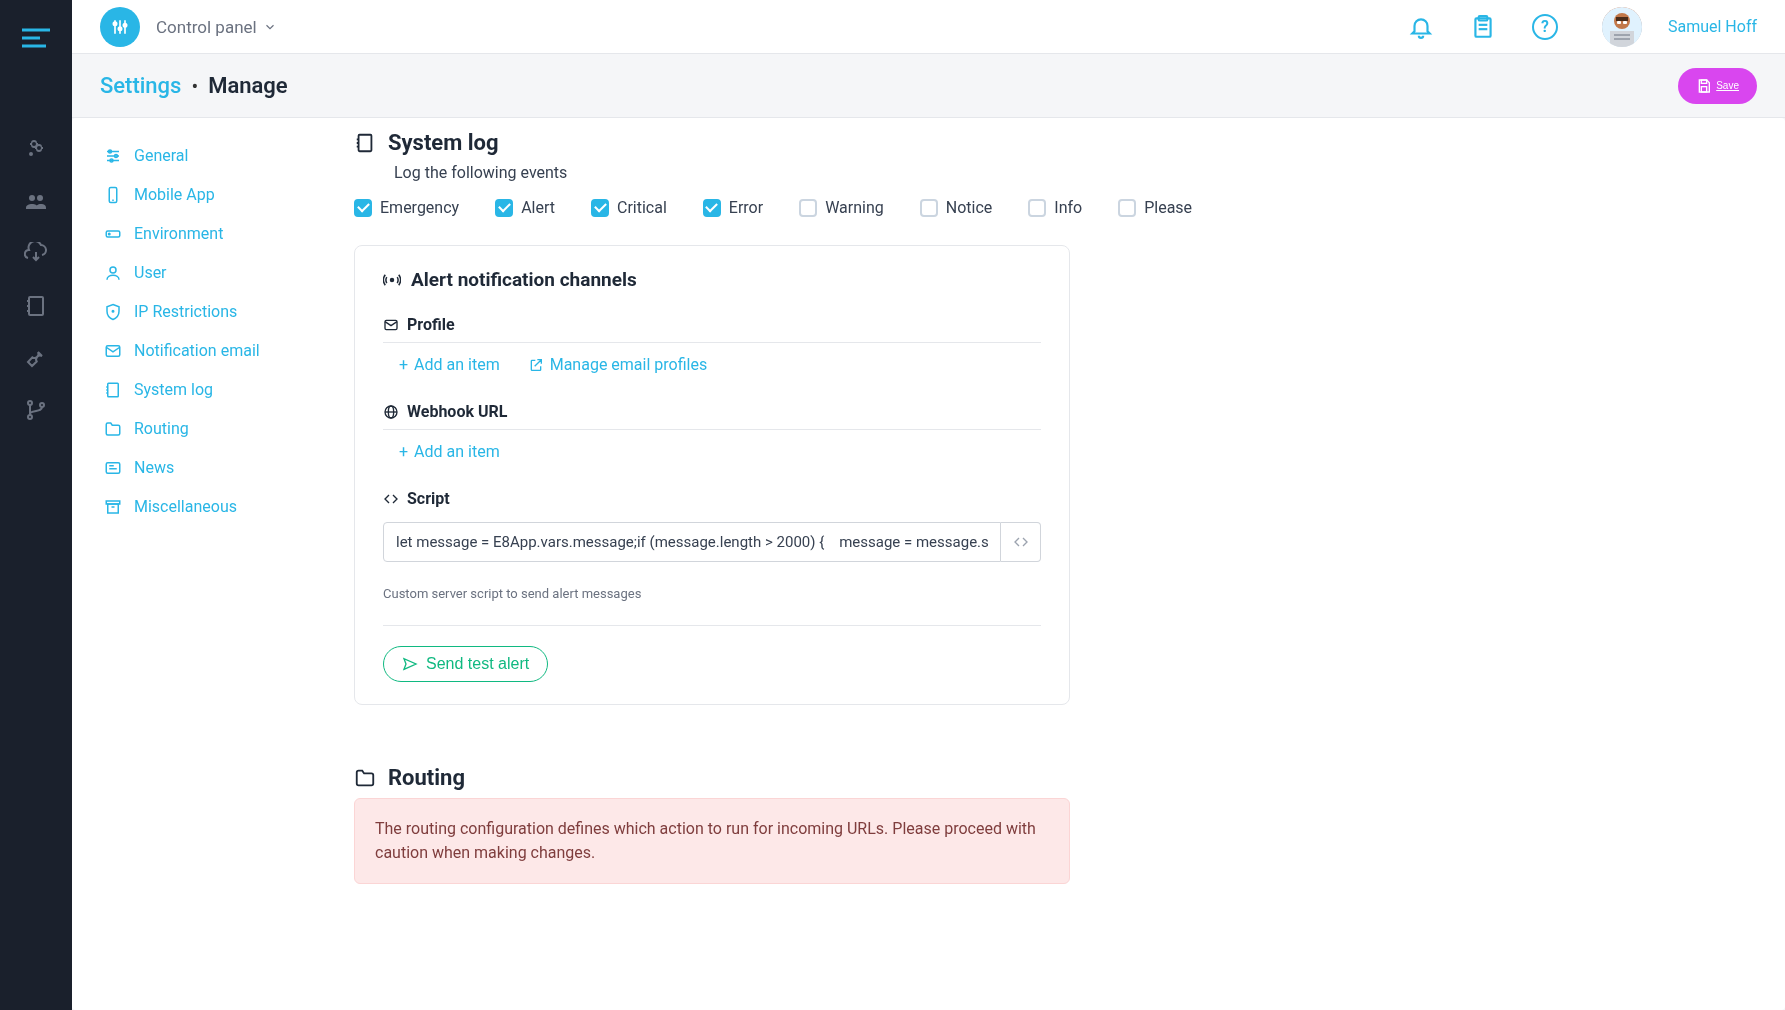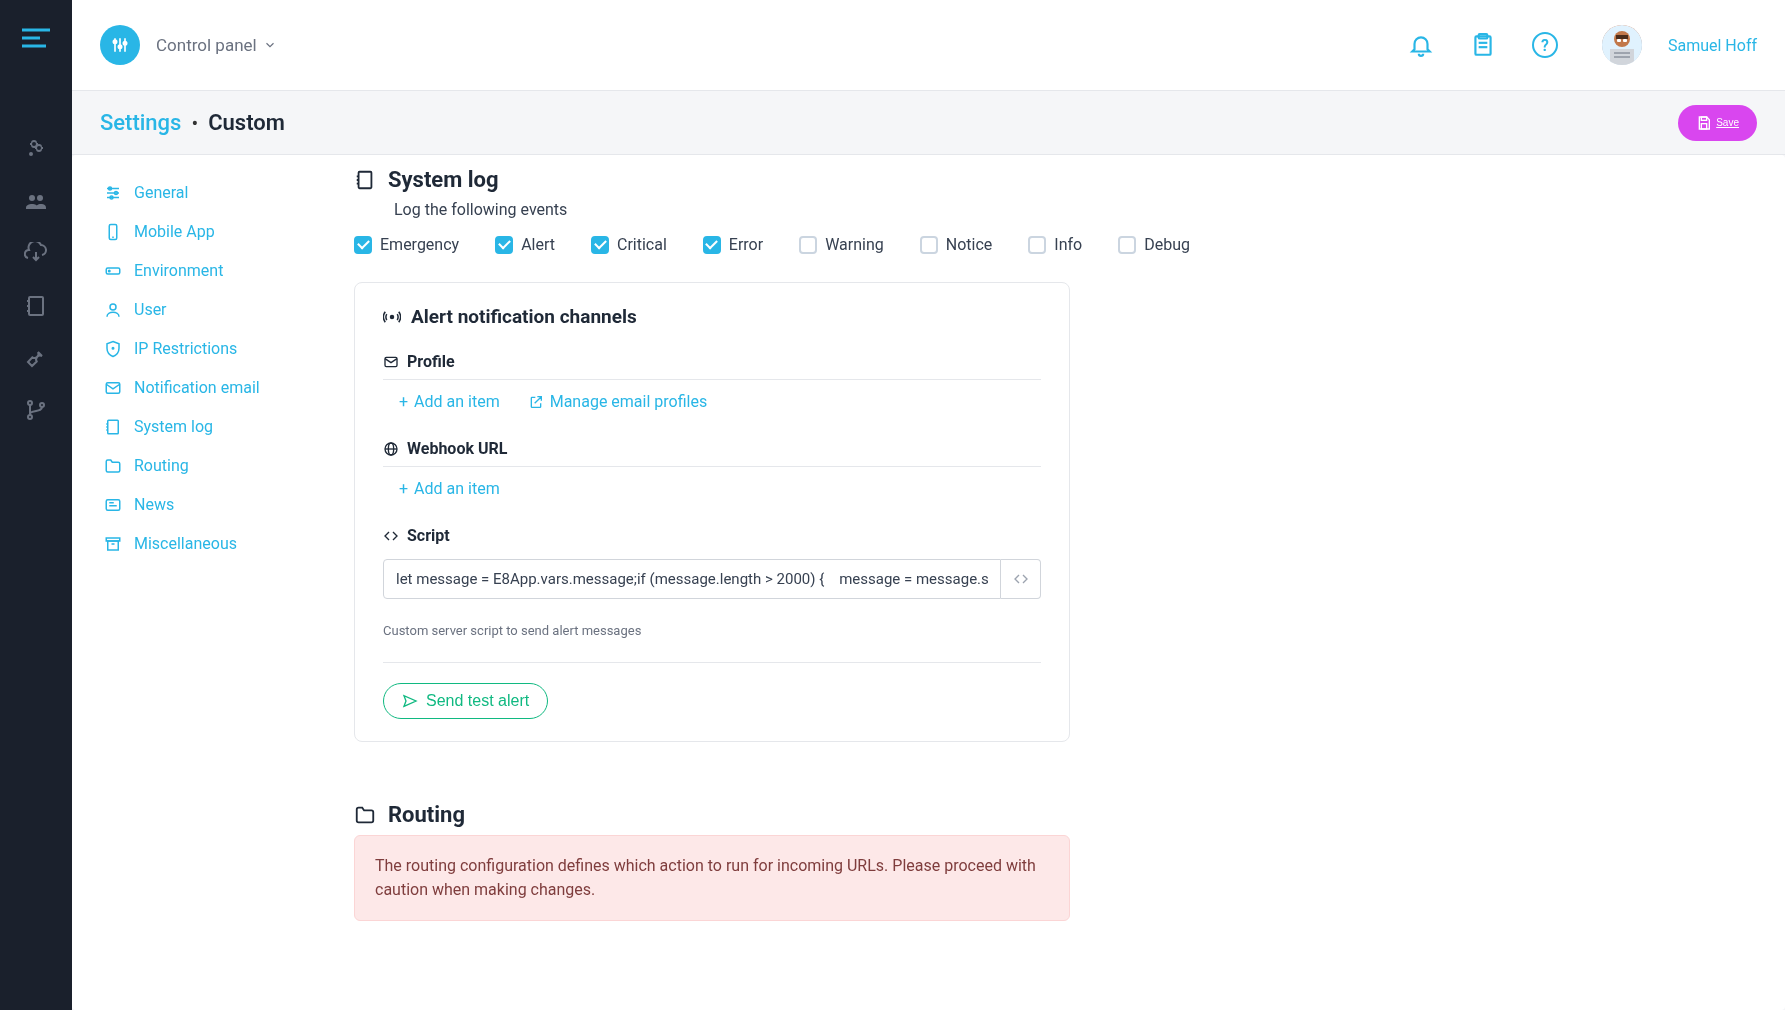--- a/index.html
+++ b/index.html
@@ -28,21 +28,21 @@
     }
     .navbar .nav-icon {
       width: 24px;
       height: 24px;
       color: #6b7280;
       cursor: pointer;
     }
     .main { flex: 1; display: flex; flex-direction: column; overflow: hidden; }
     
     .topbar {
-      height: 91px;
+      height: 54px;
       border-bottom: 1px solid #e5e7eb;
       display: flex;
       align-items: center;
       padding: 0 28px;
       gap: 16px;
       justify-content: flex-end;
     }
     .topbar .badge-circle {
       width: 40px;
       height: 40px;
@@ -428,21 +428,21 @@
             <line x1="12" y1="28" x2="28" y2="28" stroke="#6b7280"></line>
             <line x1="12" y1="32" x2="28" y2="32" stroke="#6b7280"></line>
           </svg>
       </div>
       <span class="username" style="margin-left:10px">Samuel Hoff</span>
     </div>
 
     <div class="breadcrumb-bar">
       <span class="crumb-link">Settings</span>
       <span class="dot">•</span>
-      <span class="crumb-current">Custom</span>
+      <span class="crumb-current">Manage</span>
       <button class="save-btn">
         <svg width="16" height="16" viewBox="0 0 24 24" fill="none" stroke="#fff" stroke-width="2">
             <path d="M5 3h11l4 4v14H5V3z"></path>
             <rect x="8" y="3" width="8" height="5"></rect>
             <rect x="8" y="13" width="8" height="8"></rect>
           </svg>
         <span>Save</span>
       </button>
     </div>
 
@@ -565,21 +565,21 @@
             <label class="cb">
                 <span class="box"></span>
                 <span>Notice</span>
               </label>
             <label class="cb">
                 <span class="box"></span>
                 <span>Info</span>
               </label>
             <label class="cb">
                 <span class="box"></span>
-                <span>Debug</span>
+                <span>Please</span>
               </label>
           </div>
 
           <div class="panel">
             <div class="panel-title">
               <svg width="18" height="18" viewBox="0 0 24 24" fill="none" stroke="#1f2937" stroke-width="2">
                   <path d="M5 8a8 8 0 000 8M3 5a12 12 0 000 14M19 8a8 8 0 010 8M21 5a12 12 0 010 14"></path>
                   <circle cx="12" cy="12" r="2" fill="#1f2937"></circle>
                 </svg>
               <span>Alert notification channels</span>

